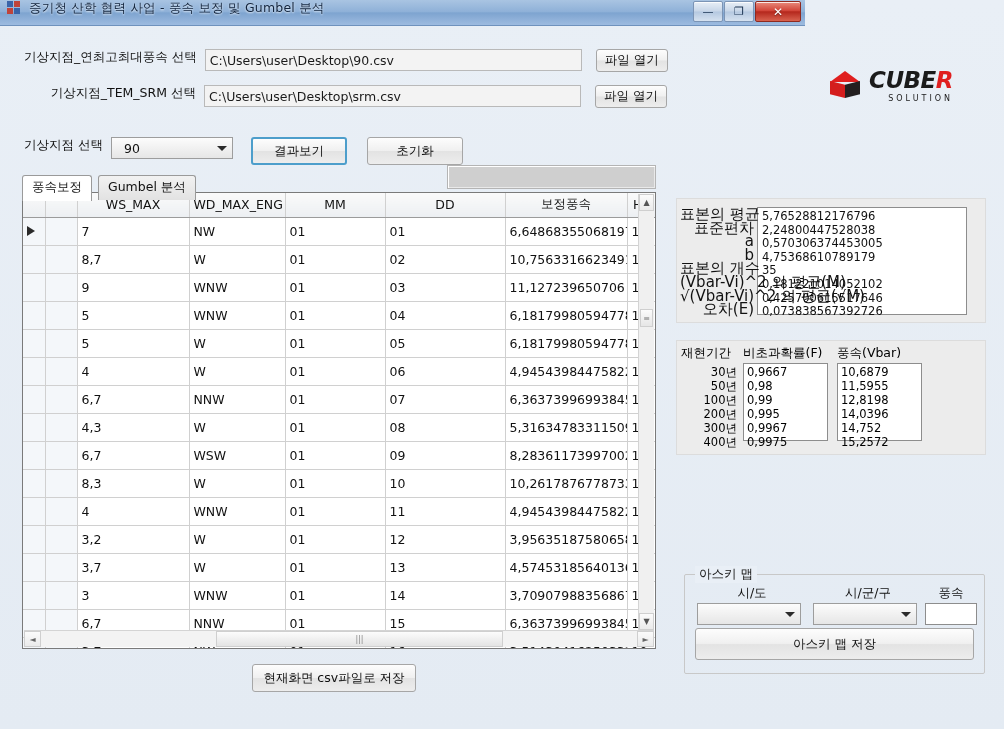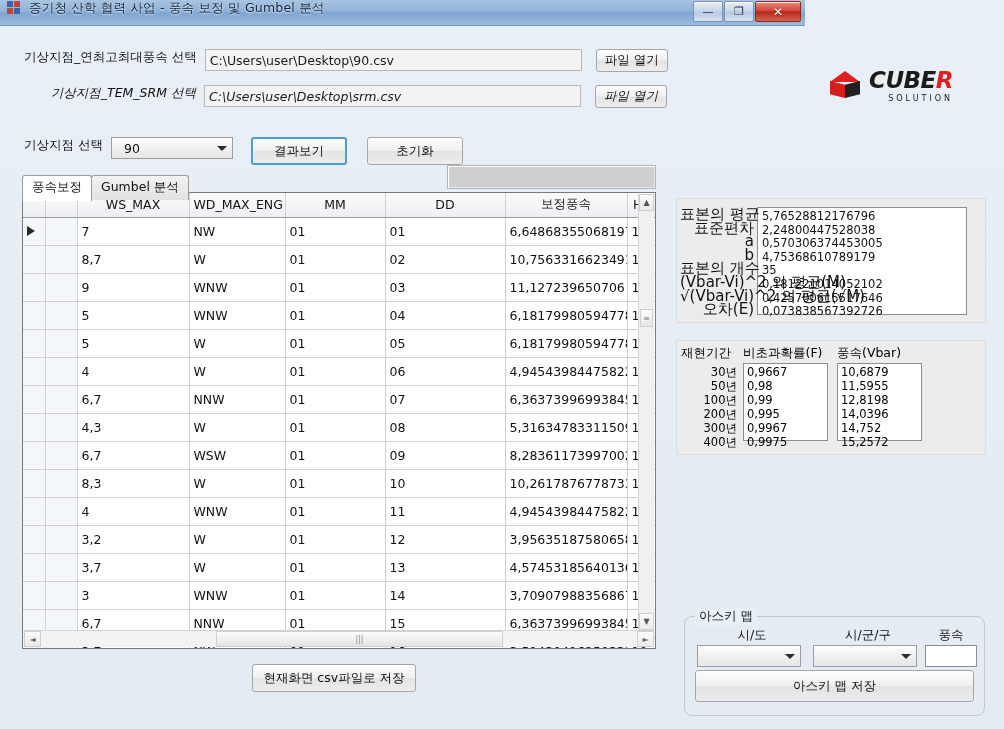--- a/index.html
+++ b/index.html
@@ -100,21 +100,21 @@
     width:0;height:0;border-left:5px solid transparent;border-right:5px solid transparent;
     border-top:5px solid #2b2b2b;
   }
   .progress{
     position:absolute;left:447px;top:139px;width:209px;height:24px;
     background:#cfcfcf;border:1px solid #b4b4b4;box-sizing:border-box;
     box-shadow:inset 1px 1px 0 #fff, inset -1px -1px 0 #e9e9e9;
   }
 
   
-  .tabs{position:absolute;left:22px;top:174px;display:flex;align-items:flex-end;z-index:3;}
+  .tabs{position:absolute;left:22px;top:174px;display:flex;align-items:flex-end;z-index:3;gap:7px;}
   .tab{
     border:1px solid #9a9a9a;border-bottom:none;
     padding:3px 9px 4px 9px;font-size:12.5px;color:#111;
     background:linear-gradient(180deg,#f2f2f2 0%,#e2e2e2 100%);
     margin-right:-1px;border-radius:3px 3px 0 0;white-space:nowrap;
   }
   .tab.active{background:#fff;position:relative;top:1px;padding-bottom:5px;}
 
   
   .gridwrap{
@@ -197,22 +197,22 @@
   .retperiods{left:4px;top:24px;width:56px;text-align:right;}
   .retbox{
     background:#fff;border:1px solid #8d8d8d;padding:1px 0 0 3px;
     box-sizing:border-box;
   }
   .retF{left:66px;top:22px;width:85px;height:78px;}
   .retV{left:160px;top:22px;width:85px;height:78px;}
 
   
   .group{
-    position:absolute;left:684px;top:616px;width:301px;height:100px;
-    border:1px solid #c8c8c8;border-radius:8px;box-sizing:border-box;
+    position:absolute;left:684px;top:574px;width:301px;height:100px;
+    border:1px solid #c8c8c8;border-radius:2px;box-sizing:border-box;
   }
   .group-title{
     position:absolute;left:10px;top:-9px;background:#e9eff6;padding:0 4px;
     font-size:12.5px;color:#111;white-space:nowrap;
   }
   .glabel{position:absolute;font-size:12.5px;color:#111;text-align:center;white-space:nowrap;}
   .gcombo{position:absolute;height:22px;}
   .gtext{
     position:absolute;background:#fff;border:1px solid #8d8d8d;
     height:22px;box-sizing:border-box;
@@ -246,21 +246,21 @@
   </div>
 
   <div class="formarea">
 
     <div class="row" style="left:24px;top:23px;">
       <span class="lbl">기상지점_연최고최대풍속 선택</span>
       <span class="txtbox" style="width:377px;margin-left:8px;">C:\Users\user\Desktop\90.csv</span>
       <span class="btn" style="width:72px;height:23px;margin-left:14px;">파일 열기</span>
     </div>
 
-    <div class="row" style="left:24px;top:59px;font-style:italic;">
+    <div class="row" style="left:24px;top:59px;">
       <span class="lbl" style="width:172px;text-align:right;">기상지점_TEM_SRM 선택</span>
       <span class="txtbox" style="width:377px;margin-left:8px;">C:\Users\user\Desktop\srm.csv</span>
       <span class="btn" style="width:72px;height:23px;margin-left:14px;">파일 열기</span>
     </div>
 
     <div class="row" style="left:24px;top:111px;">
       <span class="lbl">기상지점 선택</span>
       <span class="combo" style="width:122px;margin-left:8px;">
         <span>90</span>
         <span class="arrow"></span>

